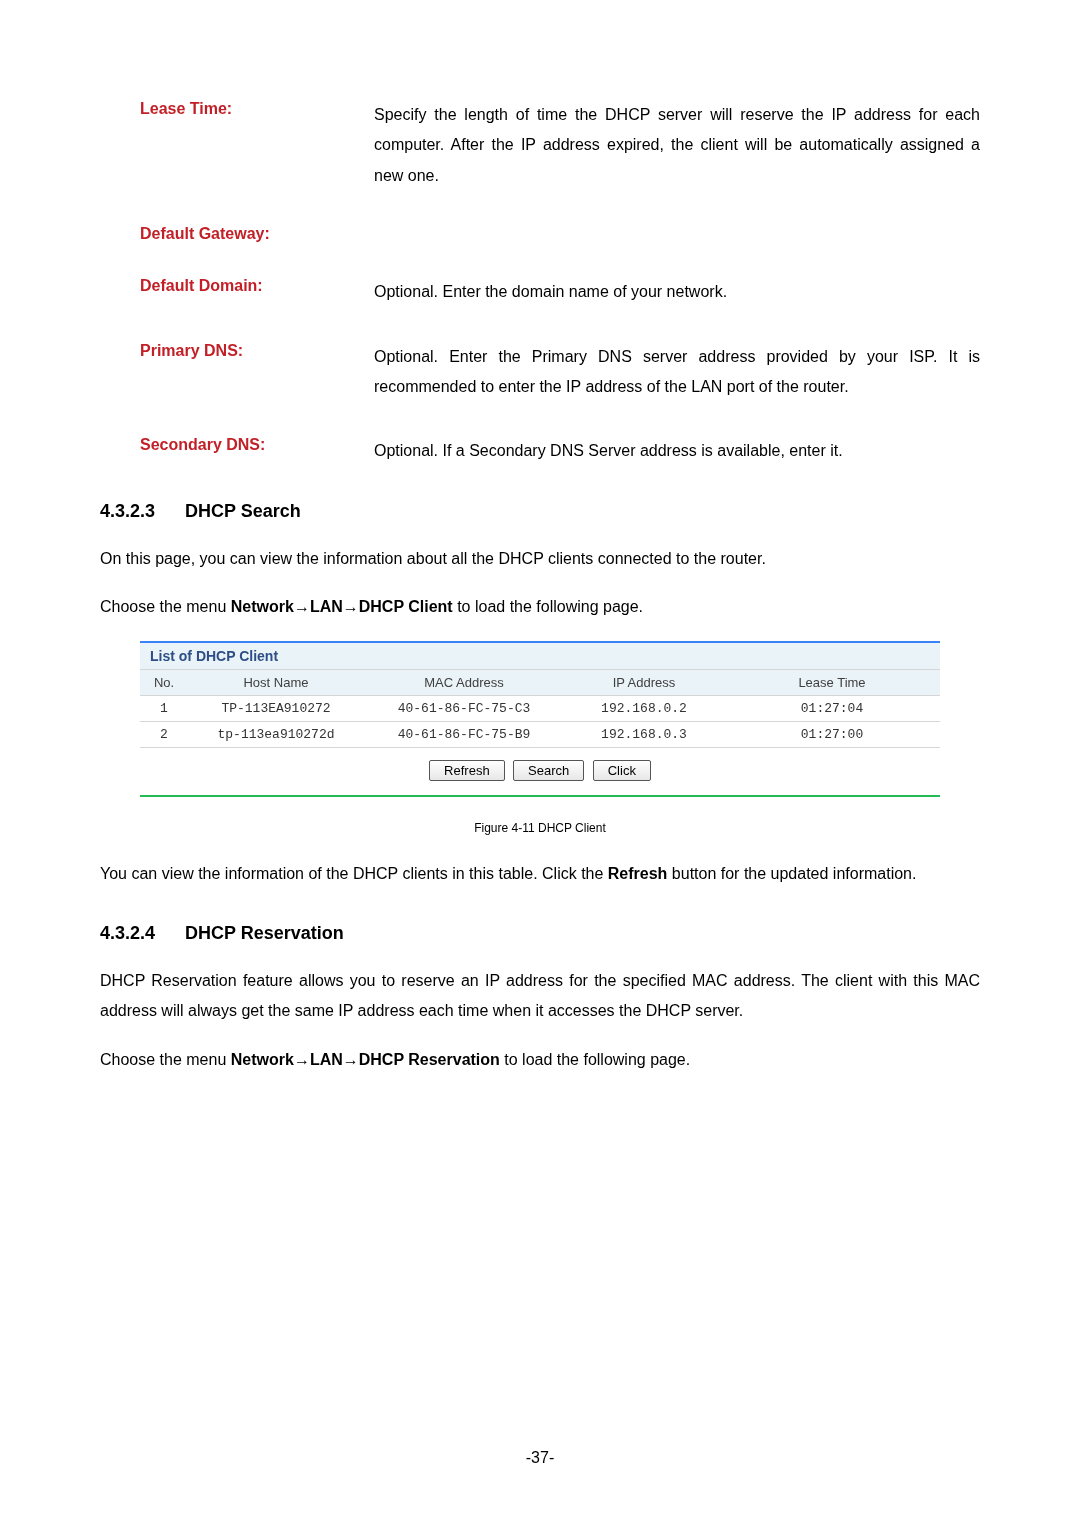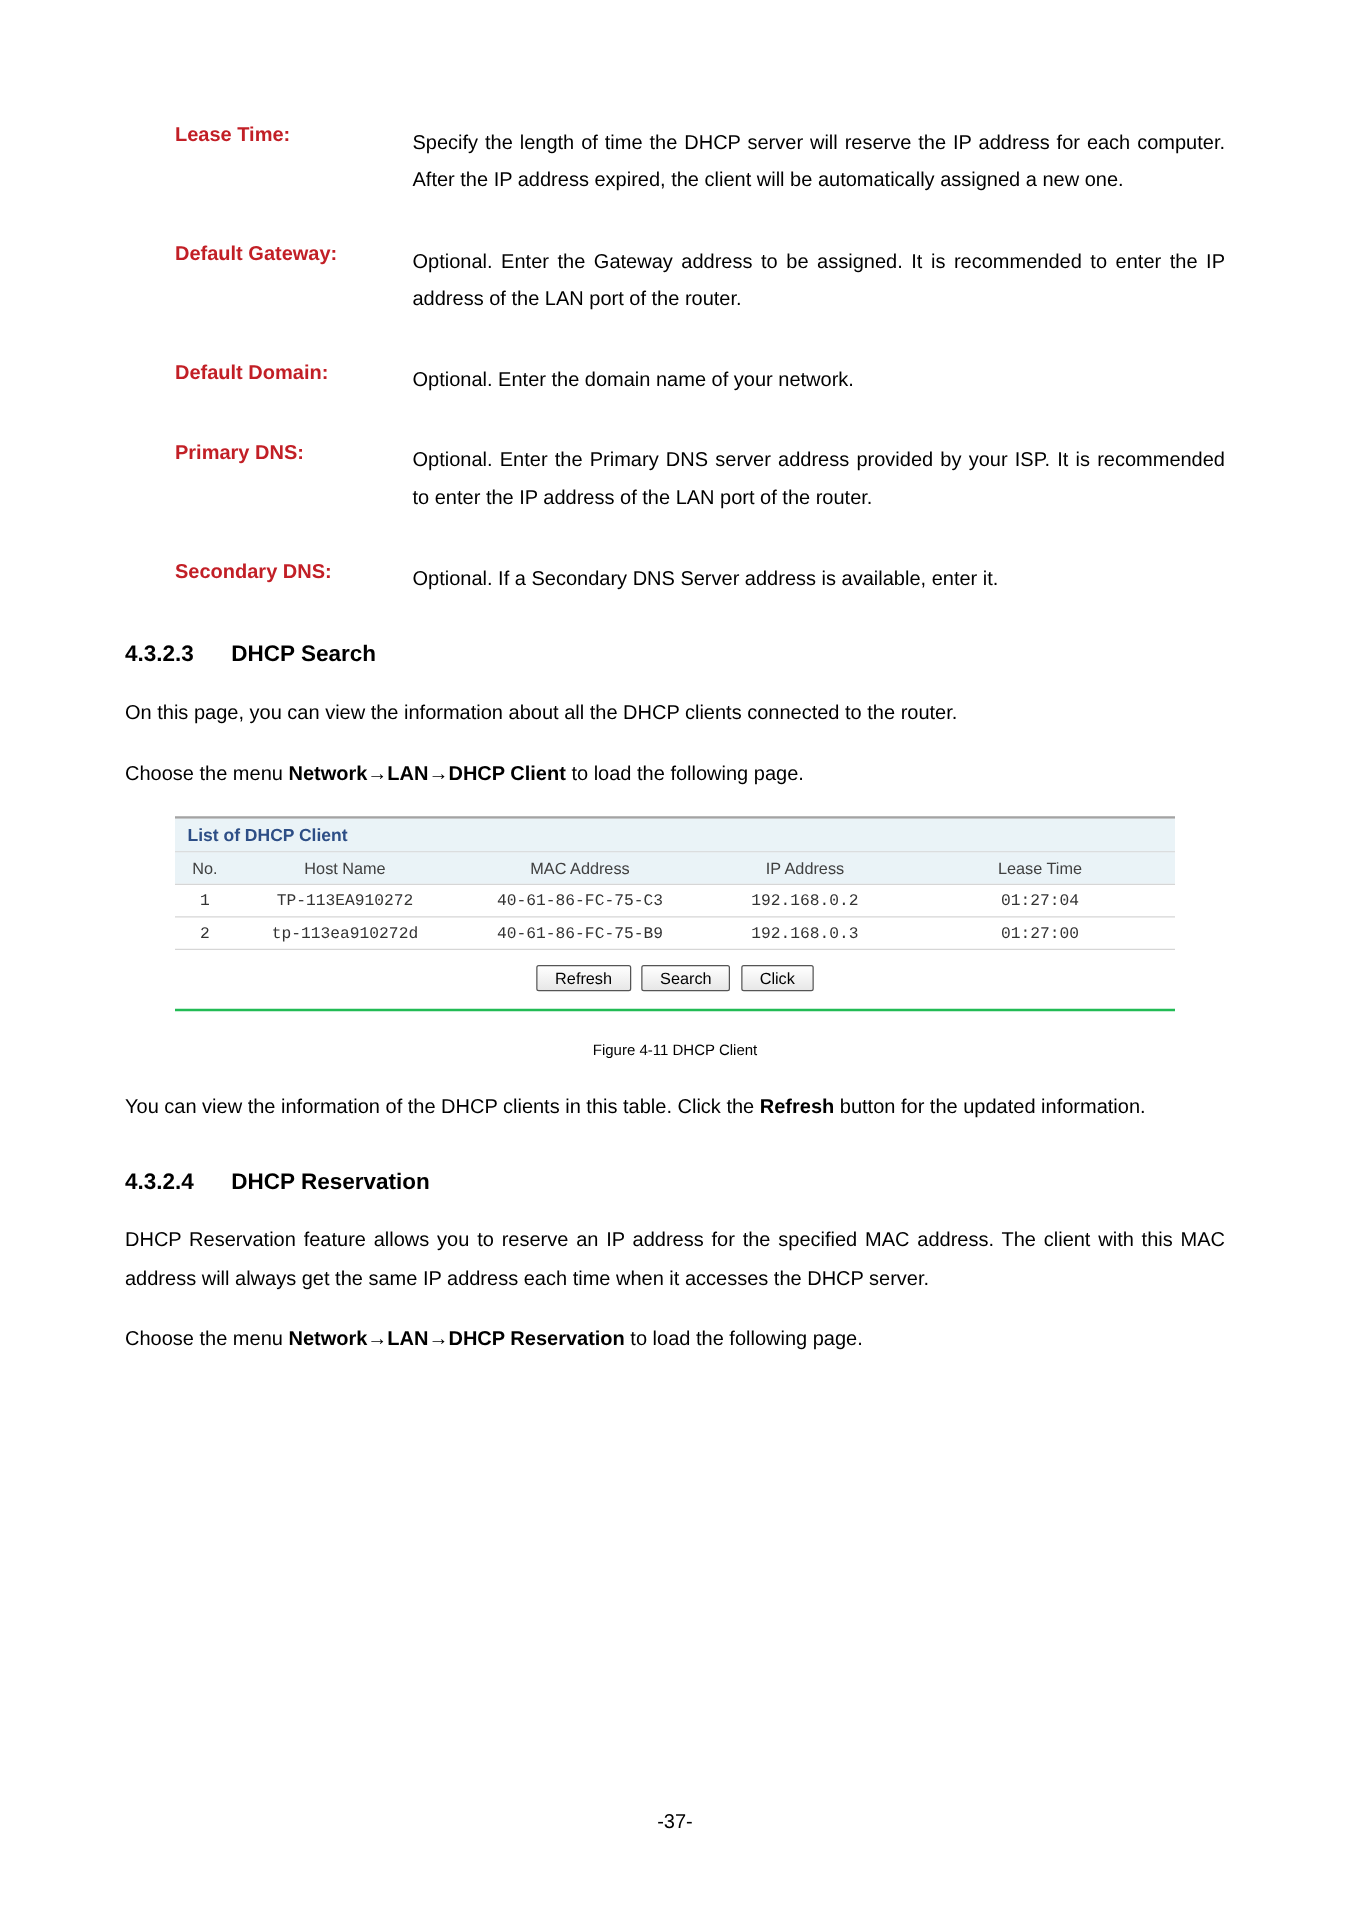--- a/index.html
+++ b/index.html
@@ -8,20 +8,21 @@
     background: #fff;
     width: 1080px;
     height: 1527px;
     padding: 100px 100px 40px 100px;
     color: #000;
     position: relative;
   }
   .defn-row {
     display: flex;
     margin-bottom: 34px;
+    gap: 44px;
   }
   .defn-term {
     width: 210px;
     flex-shrink: 0;
     padding-left: 40px;
     color: #c21f26;
     font-weight: bold;
     font-size: 16px;
   }
   .defn-desc {
@@ -39,21 +40,21 @@
   .heading .num { margin-right: 30px; text-align: right; }
   .para {
     font-size: 16px;
     line-height: 1.9;
     text-align: justify;
     margin-bottom: 18px;
   }
   .bold { font-weight: bold; }
   .table-wrap {
     margin: 10px 40px 8px 40px;
-    border-top: 2px solid #a3a3a3;
+    border-top: 2px solid #3b82f6;
     border-bottom: 2px solid #2b5;
     padding-bottom: 14px;
     background: #fff;
   }
   .table-title {
     background: #eaf3f7;
     color: #2d4e86;
     font-weight: bold;
     font-size: 14px;
     padding: 5px 10px;
@@ -115,21 +116,20 @@
 </style>
 </head>
 <body>
 
 <div class="defn-row">
   <div class="defn-term">Lease Time:</div>
   <div class="defn-desc">Specify the length of time the DHCP server will reserve the IP address for each computer. After the IP address expired, the client will be automatically assigned a new one.</div>
 </div>
 <div class="defn-row">
   <div class="defn-term">Default Gateway:</div>
-  <div class="defn-desc">Optional. Enter the Gateway address to be assigned. It is recommended to enter the IP address of the LAN port of the router.</div>
 </div>
 <div class="defn-row">
   <div class="defn-term">Default Domain:</div>
   <div class="defn-desc">Optional. Enter the domain name of your network.</div>
 </div>
 <div class="defn-row">
   <div class="defn-term">Primary DNS:</div>
   <div class="defn-desc">Optional. Enter the Primary DNS server address provided by your ISP. It is recommended to enter the IP address of the LAN port of the router.</div>
 </div>
 <div class="defn-row">

